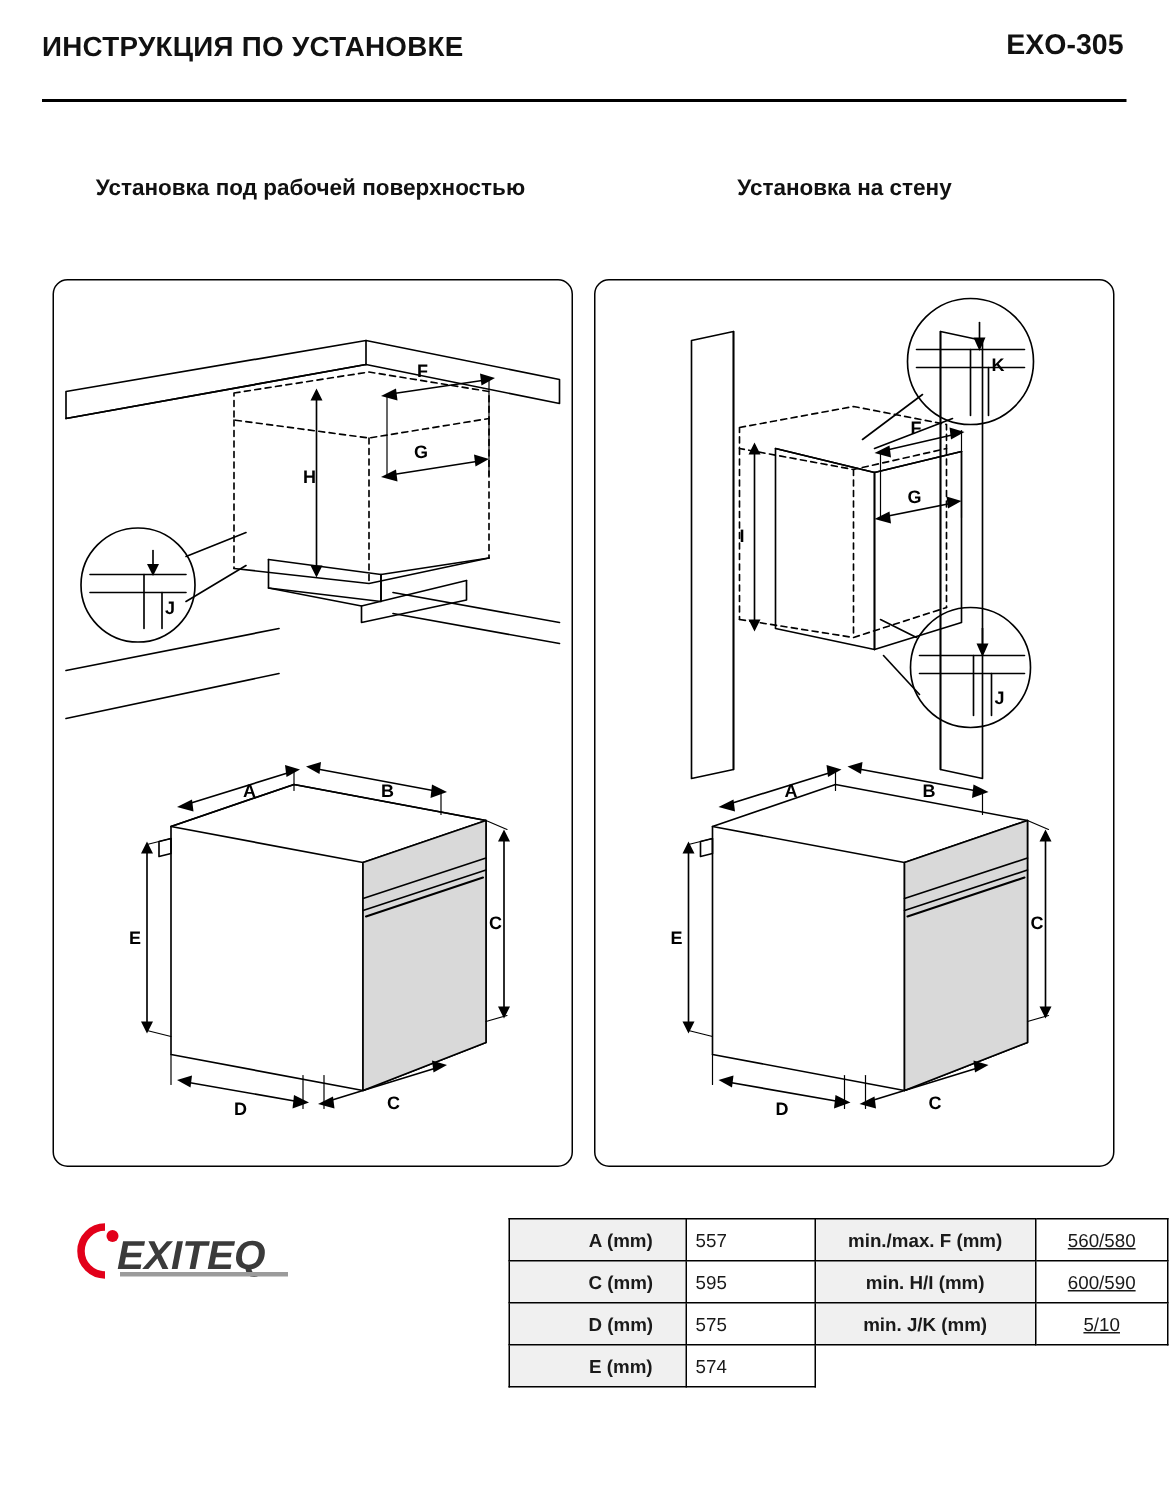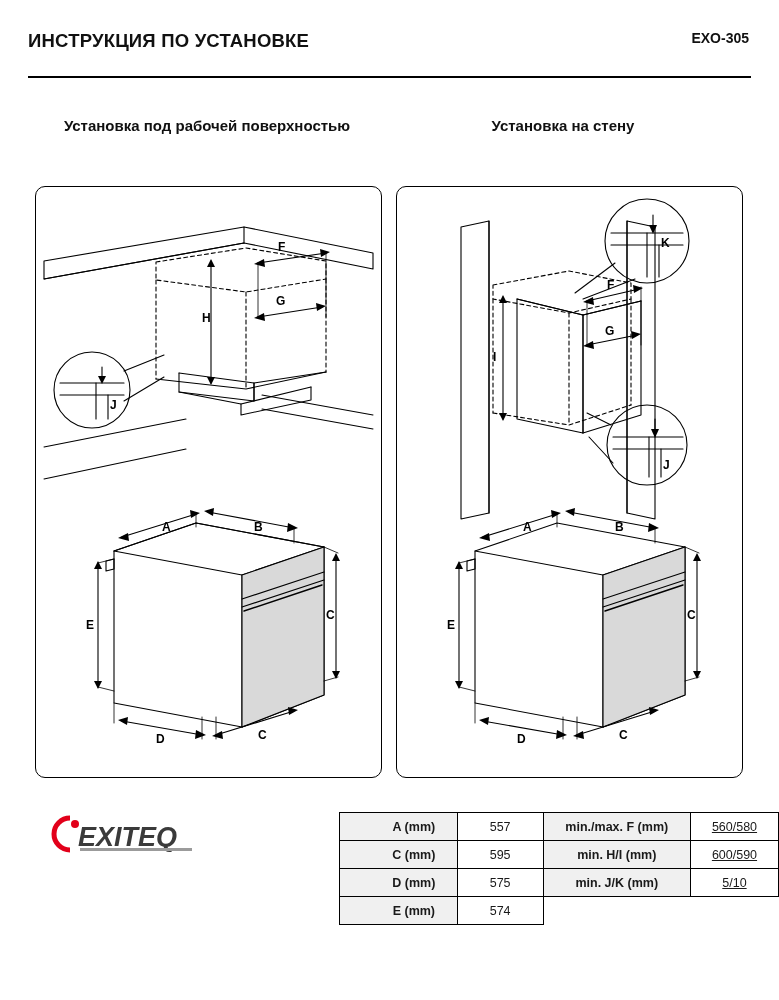--- a/index.html
+++ b/index.html
@@ -19,36 +19,36 @@
     position: absolute;
     left: 0; top: 0;
     width: 779px;
     height: 1000px;
     background: #ffffff;
   }
   
   .header {
     position: absolute;
     left: 28px;
-    top: 30px;
+    top: 20px;
     width: 723px;
     height: 46px;
     display: flex;
     align-items: flex-start;
     justify-content: space-between;
     border-bottom: 2px solid #000;
   }
   .header-title {
     font-size: 18.5px;
     font-weight: bold;
     letter-spacing: 0.2px;
     color: #111;
   }
   .header-model {
-    font-size: 14px;
+    font-size: 19px;
     font-weight: bold;
     color: #111;
     padding-right: 2px;
   }
   
   .sec-title {
     position: absolute;
     font-size: 15px;
     font-weight: bold;
     text-align: center;
@@ -109,21 +109,21 @@
   }
   .spec-table td.lbl {
     width: 78px;
     font-weight: bold;
     text-align: center;
     background: #f0f0f0;
     padding-left: 37px;
   }
   .spec-table td.val {
     width: 78px;
-    text-align: center;
+    text-align: left;
     background: #ffffff;
     margin-left: 12px;
   }
   .spec-table td.lbl2 {
     width: 142px;
     font-weight: bold;
     text-align: center;
     background: #f0f0f0;
   }
   .spec-table td.val2 {

